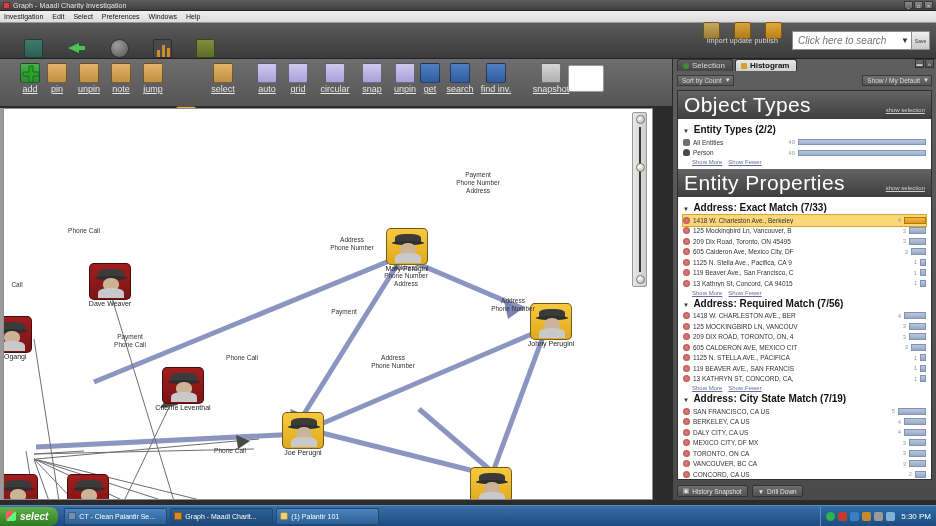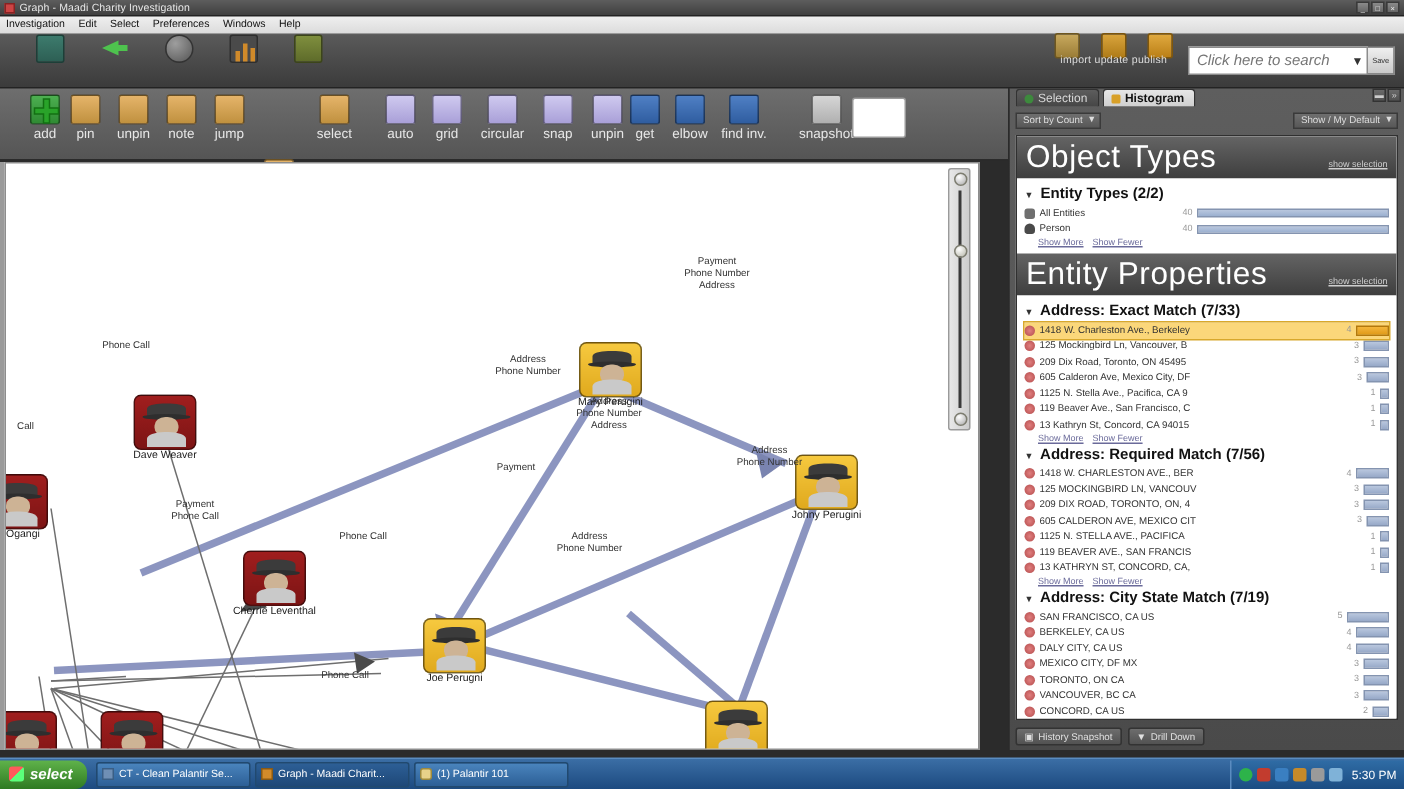--- a/index.html
+++ b/index.html
@@ -18,21 +18,21 @@
   .tb-btns{ margin-left:auto; display:flex; gap:1px;}
   .tb-btns span{ width:9px;height:8px;background:linear-gradient(#8a8a8a,#666);
     border:1px solid #3a3a3a; font-size:5px;line-height:8px;text-align:center;color:#eee;}
 
   .menubar{ height:12px; background:linear-gradient(#efefef,#dcdcdc); border-bottom:1px solid #9a9a9a;
     display:flex; align-items:center; padding-left:4px; gap:9px;}
   .menubar div{ font-size:7px; color:#111; white-space:nowrap;}
 
   
   .apptoolbar{ height:36px; background:linear-gradient(#5a5a5a,#3b3b3b); position:relative;
-    display:flex; align-items:flex-start; border-bottom:1px solid #232323;}
+    display:flex; align-items:flex-end; border-bottom:1px solid #232323;}
   .appicons{ display:flex; align-items:center; gap:24px; padding-left:24px;}
   .appicons .ai{ width:19px;height:19px; border-radius:2px; display:block;}
   .ai.doc{ background:linear-gradient(#3d7b6d,#2d5f54); border:1px solid #1d3f38;}
   .ai.arrow{ background:transparent;}
   .ai.globe{ background:radial-gradient(circle at 35% 30%, #9e9e9e, #555); border-radius:50%;
     border:1px solid #333;}
   .ai.bars{ background:#4a4a4a; border:1px solid #2e2e2e;}
   .ai.money{ background:linear-gradient(#7f8f3e,#5e6b2a); border:1px solid #3c451a;}
 
   .impgroup{ position:absolute; left:690px; top:2px; width:105px; text-align:center;}
@@ -49,21 +49,21 @@
   .searchbox input{ border:0; outline:0; width:100%; font-style:italic; font-size:10px;
     color:#6e6e6e; font-family:"Liberation Sans",sans-serif; background:transparent;}
   .searchbox .caret{ font-size:8px; color:#333; padding-left:2px;}
   .savebtn{ width:18px;height:19px; background:linear-gradient(#efefef,#c9c9c9);
     border:1px solid #8c8c8c; border-left:0; font-size:5px; color:#333;
     display:flex;align-items:center;justify-content:center;}
 
   
   .graphtoolbar{ position:absolute; left:0; top:59px; width:672px; height:48px;
     background:linear-gradient(#6e6e6e,#555); border-bottom:1px solid #2b2b2b;}
-  .tool{ position:absolute; text-align:center; color:#e7e7e7; font-size:9px;}
+  .tool{ position:absolute; text-align:center; color:#e7e7e7; font-size:9px;text-decoration:underline;}
   .tool .ico{ width:20px;height:20px;margin:0 auto 1px; border-radius:2px;
     border:1px solid rgba(0,0,0,.45); display:block;}
   .ico.org{ background:linear-gradient(#e5b46a,#c0913f);}
   .ico.purp{ background:linear-gradient(#cfc9ef,#a9a0d8);}
   .ico.blue{ background:linear-gradient(#4f7fc4,#2f5da0);}
   .ico.yel{ background:radial-gradient(circle at 50% 35%,#f3e08b,#d8b742);}
   .ico.gray{ background:linear-gradient(#d6d6d6,#b0b0b0);}
   .ico.green{ background:linear-gradient(#4caf50,#2f8a33);}
   .ico.thumb{ width:36px;height:27px;background:#fff;border:1px solid #999;}
 
@@ -288,21 +288,21 @@
     </div>
 
     <div class="tool" style="left:346px;top:4px;width:0;"></div>
 
     <div class="tool" style="left:415px;top:4px;width:30px;">
       <span class="ico blue"></span>
       <span>get</span>
     </div>
     <div class="tool" style="left:442px;top:4px;width:36px;">
       <span class="ico blue"></span>
-      <span>elbow</span>
+      <span>search</span>
     </div>
     <div class="tool" style="left:474px;top:4px;width:44px;">
       <span class="ico blue"></span>
       <span>find inv.</span>
     </div>
     <div class="tool" style="left:524px;top:4px;width:54px;">
       <span class="ico gray"></span>
       <span>snapshot</span>
     </div>
     <div class="tool" style="left:566px;top:6px;width:40px;">

